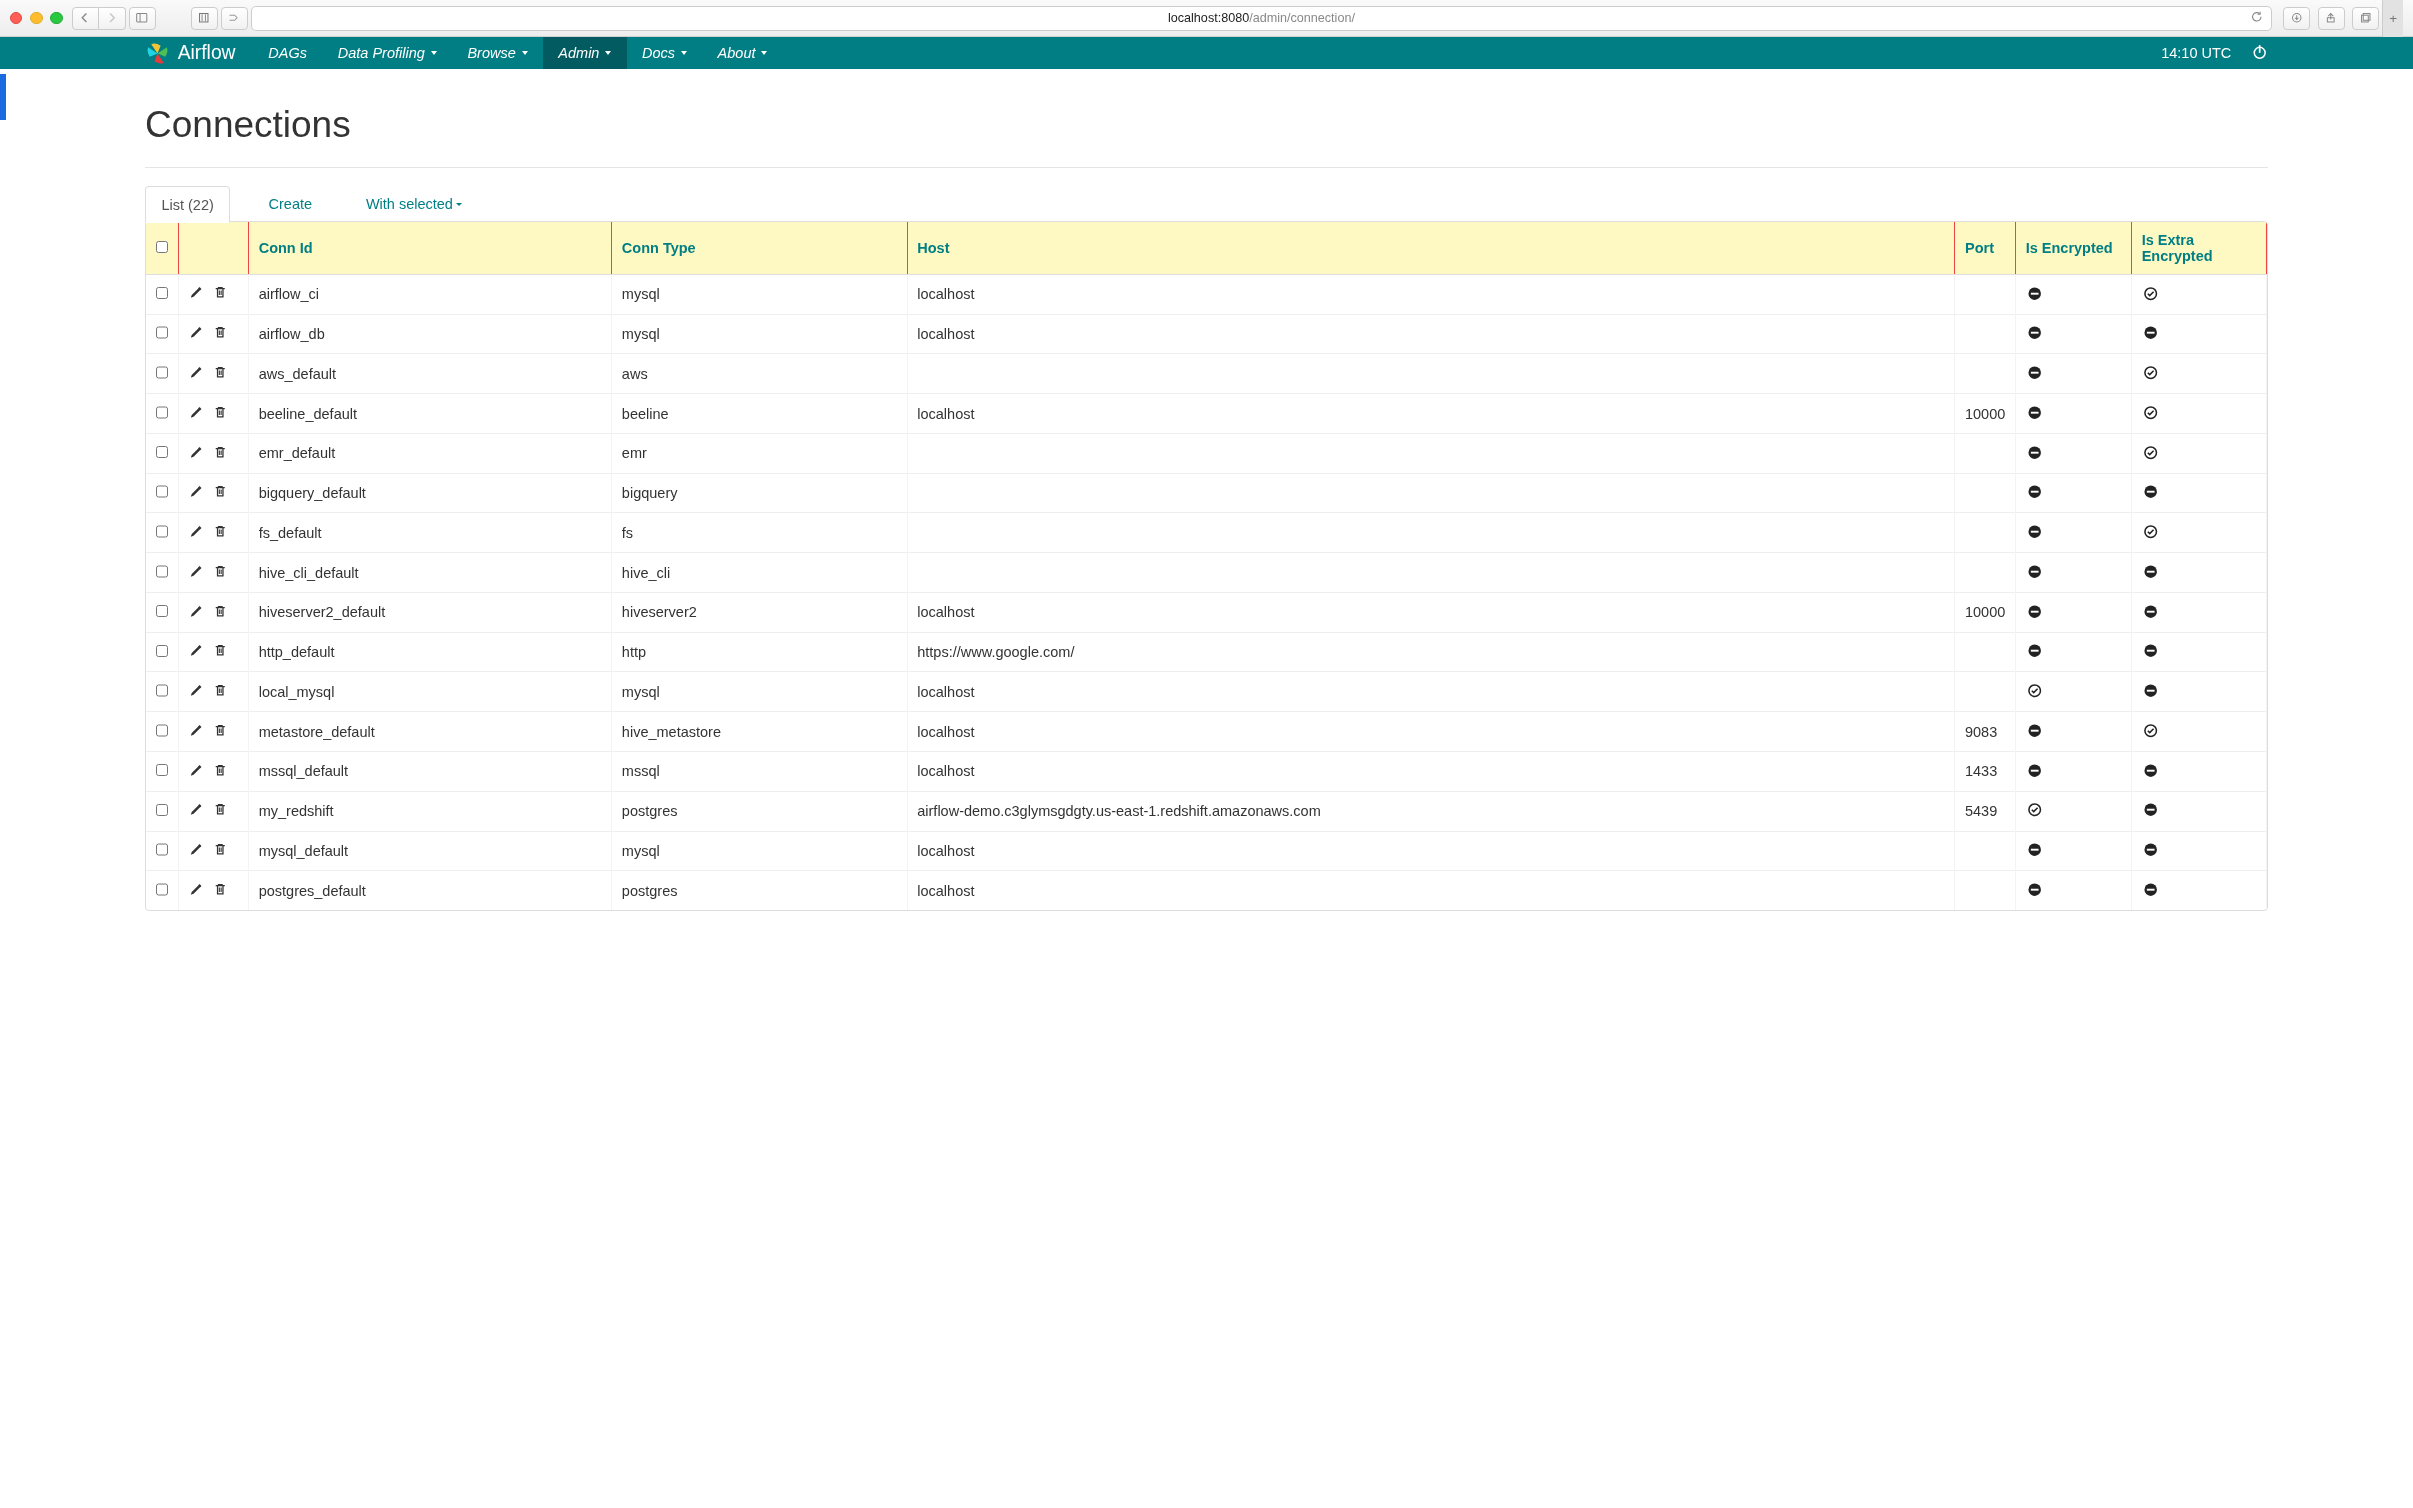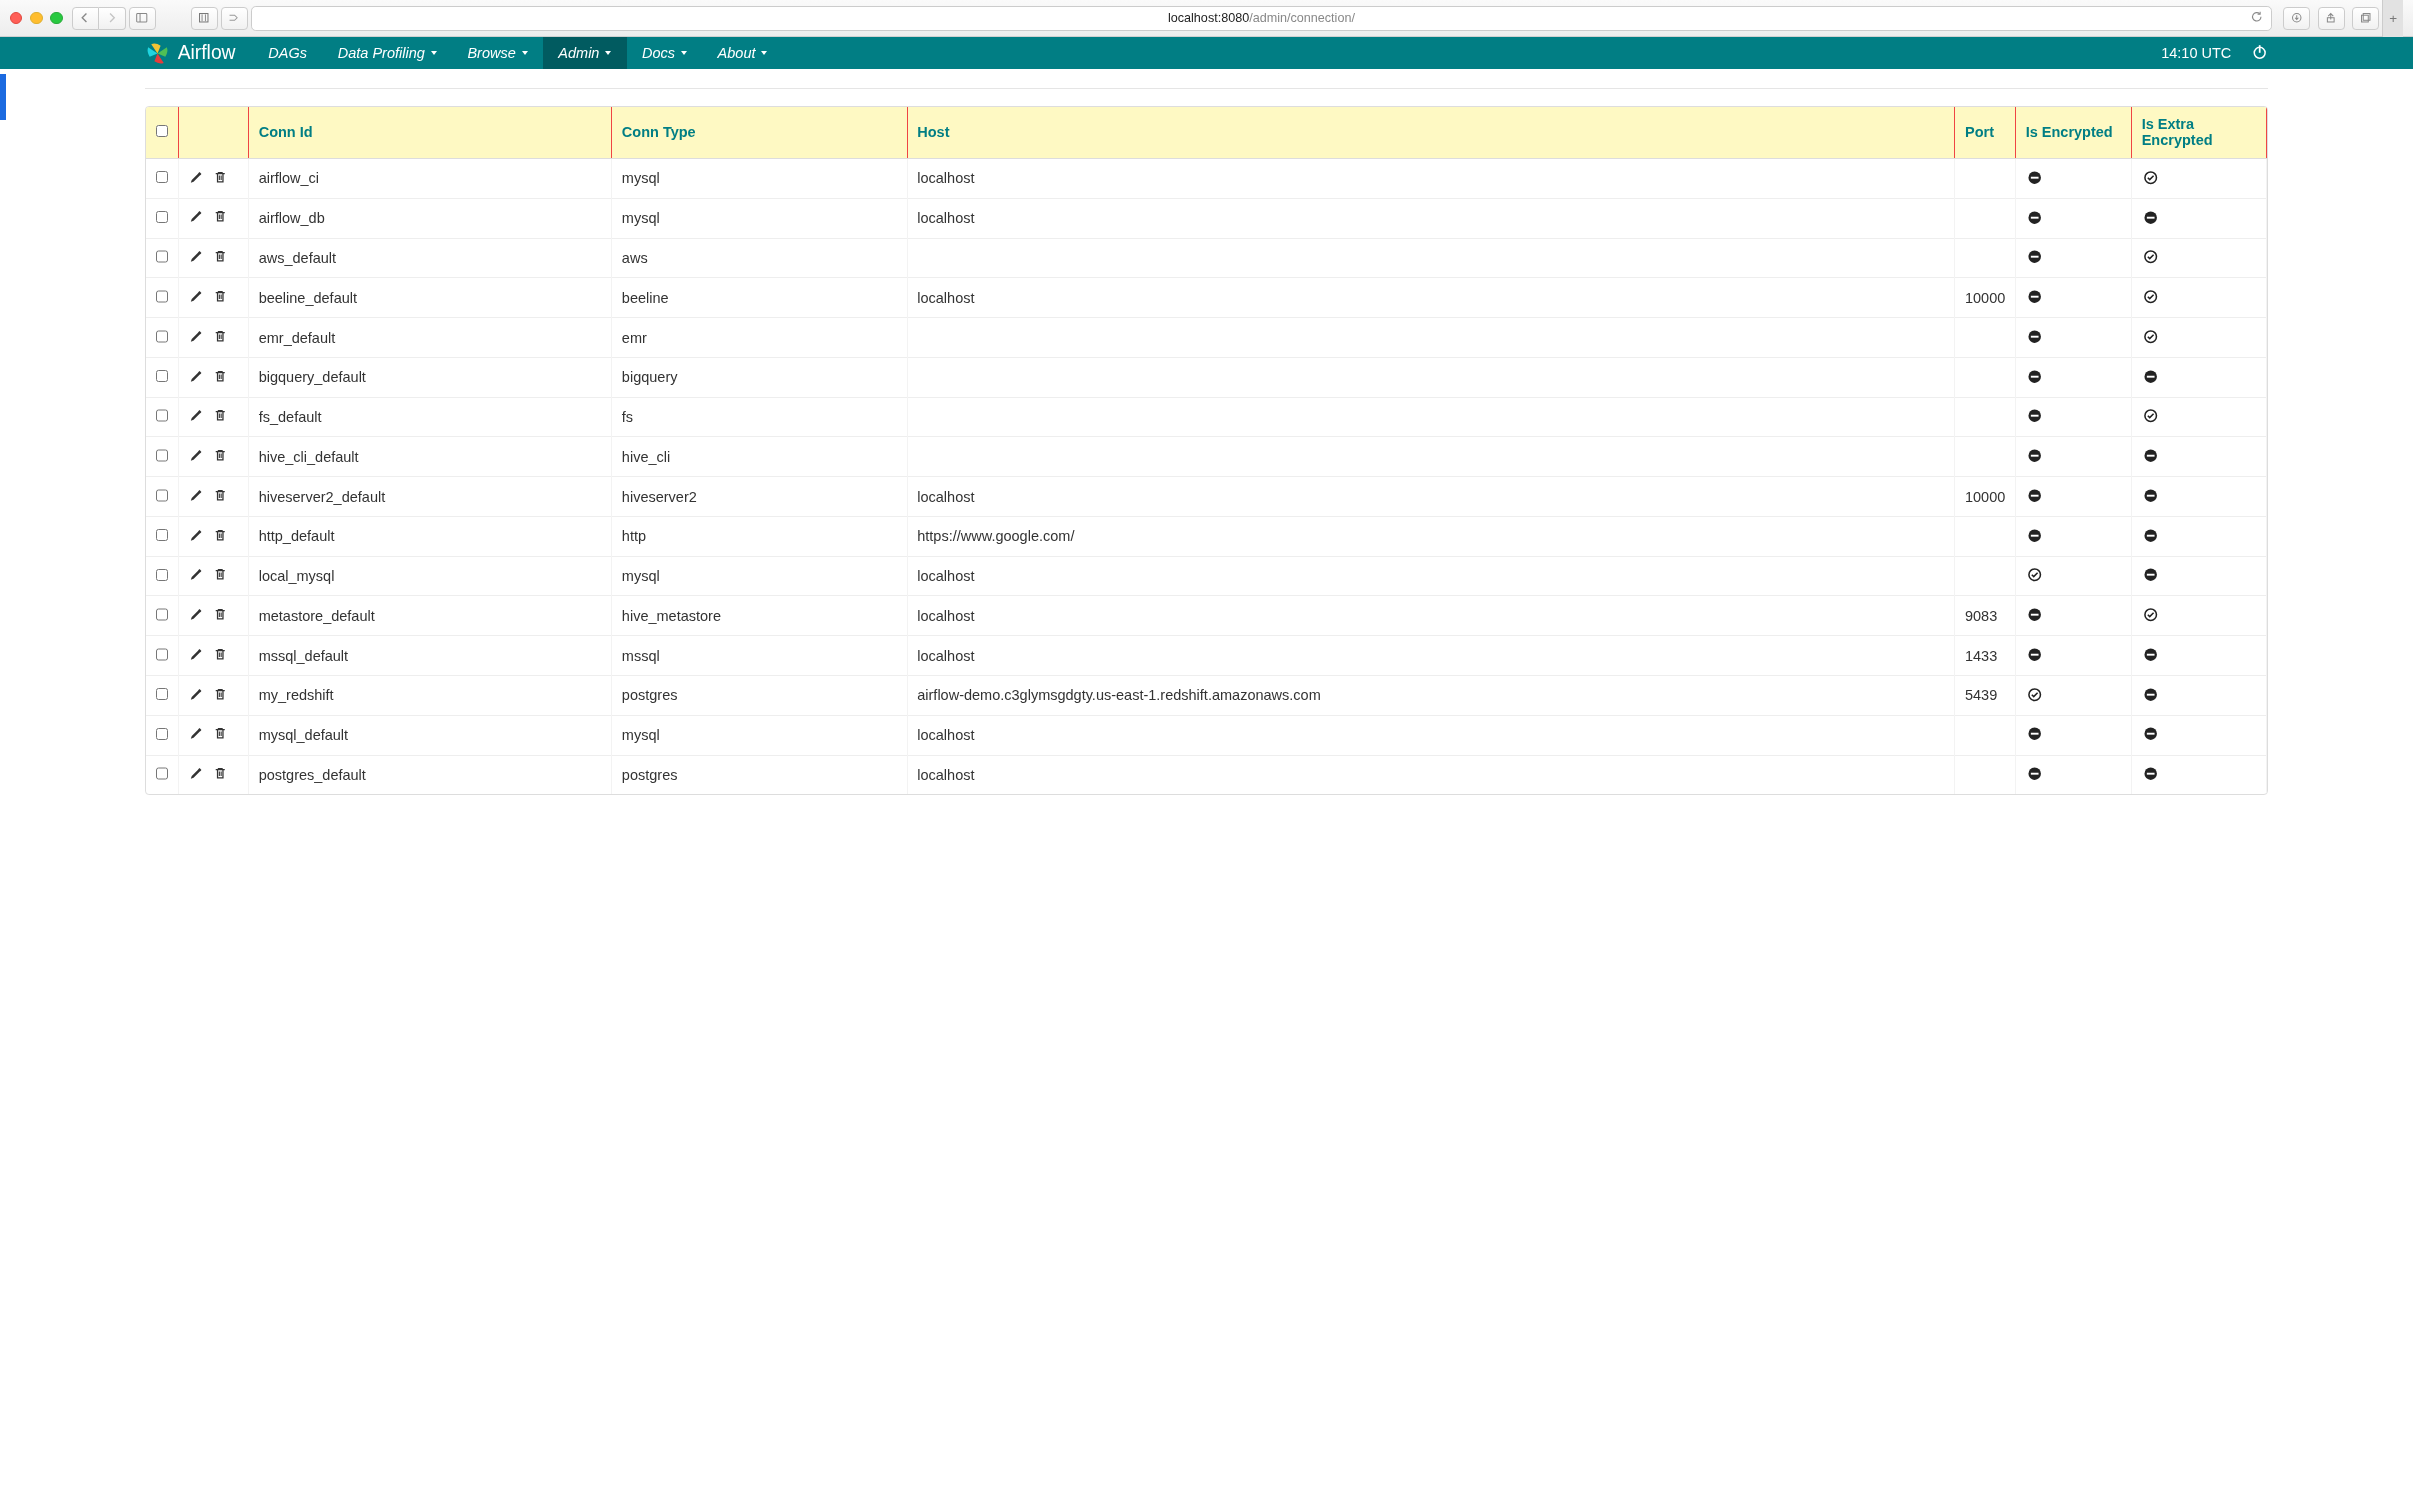--- a/index.html
+++ b/index.html
@@ -181,22 +181,28 @@
     <span>
       <svg class="power" viewBox="0 0 16 16">
             <circle cx="8" cy="9" r="5" fill="none" stroke="#fff" stroke-width="1.4"></circle>
             <line x1="8" y1="2" x2="8" y2="9" stroke="#fff" stroke-width="1.6"></line>
           </svg>
     </span>
   </div>
 </div>
 
 <div class="container">
+  <h1>Connections</h1>
   <hr class="hr">
 
+  <div class="tabs">
+    <div class="tab active">List (22)</div>
+    <div class="tab">Create</div>
+    <div class="tab"><span>With selected</span><span class="small-caret"></span></div>
+  </div>
 
   <div class="table-wrap">
     <table>
       <thead>
         <tr>
           <th class="chk-col nohdr"><input type="checkbox" style=""></th>
           <th class="act-col nohdr"></th>
           <th>Conn Id</th>
           <th>Conn Type</th>
           <th>Host</th>

